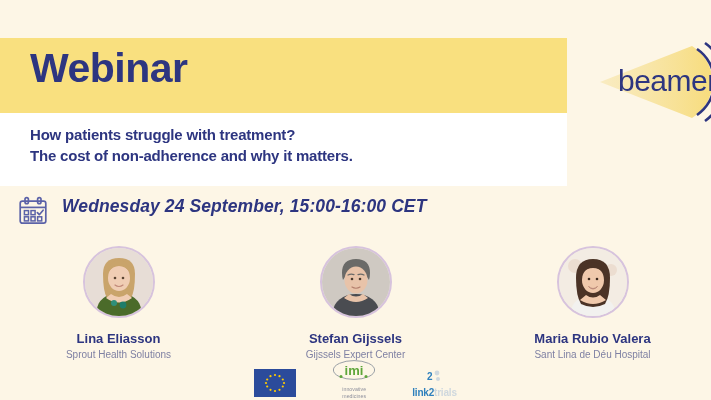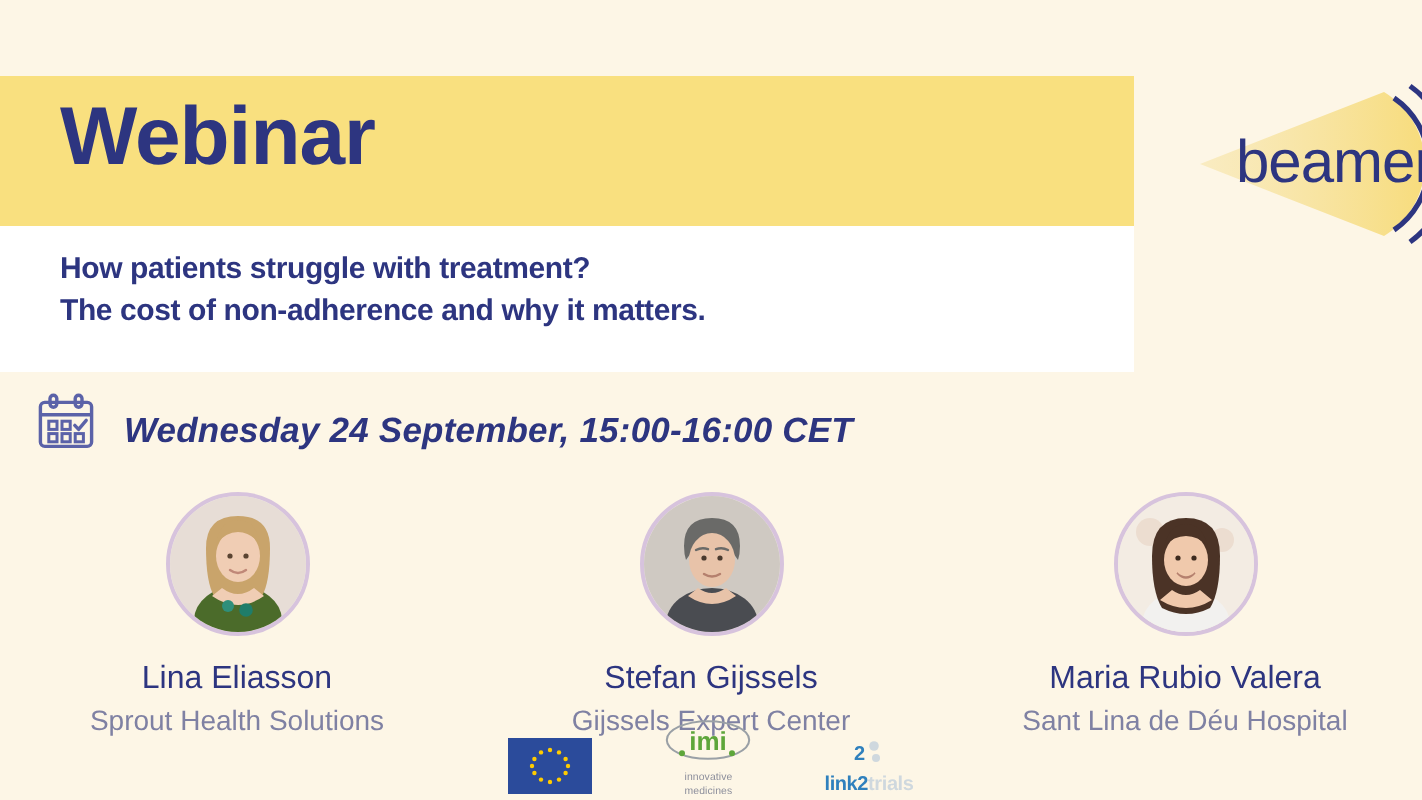--- a/index.html
+++ b/index.html
@@ -57,21 +57,21 @@
     letter-spacing: -0.2px;
   }
   .headline-line { display: block; white-space: nowrap; }
 
   
   .date-row {
     position: absolute;
     left: 18px;
     top: 196px;
     display: flex;
-    align-items: flex-end;
+    align-items: flex-start;
     gap: 14px;
   }
   .cal-icon { width: 30px; height: 30px; display: block; }
   .date-text {
     font-size: 17.5px;
     font-weight: bold;
     font-style: italic;
     color: #2d3580;
     letter-spacing: 0.1px;
     white-space: nowrap;
@@ -106,28 +106,28 @@
     height: 68px;
     border-radius: 50%;
     border: 2.5px solid #d7c3dd;
     overflow: hidden;
     position: relative;
     background: #efe7e2;
   }
   .avatar svg { display: block; width: 100%; height: 100%; }
   .sp-name {
     margin-top: 13px;
-    font-size: 16px;
-    font-weight: normal;
+    font-size: 13px;
+    font-weight: bold;
     color: #2d3580;
     white-space: nowrap;
   }
   .sp-org {
     margin-top: 3px;
-    font-size: 14px;
+    font-size: 10px;
     color: #7f81a3;
     white-space: nowrap;
   }
 
   
   .partners {
     position: absolute;
     left: 0;
     top: 368px;
     width: 711px;

